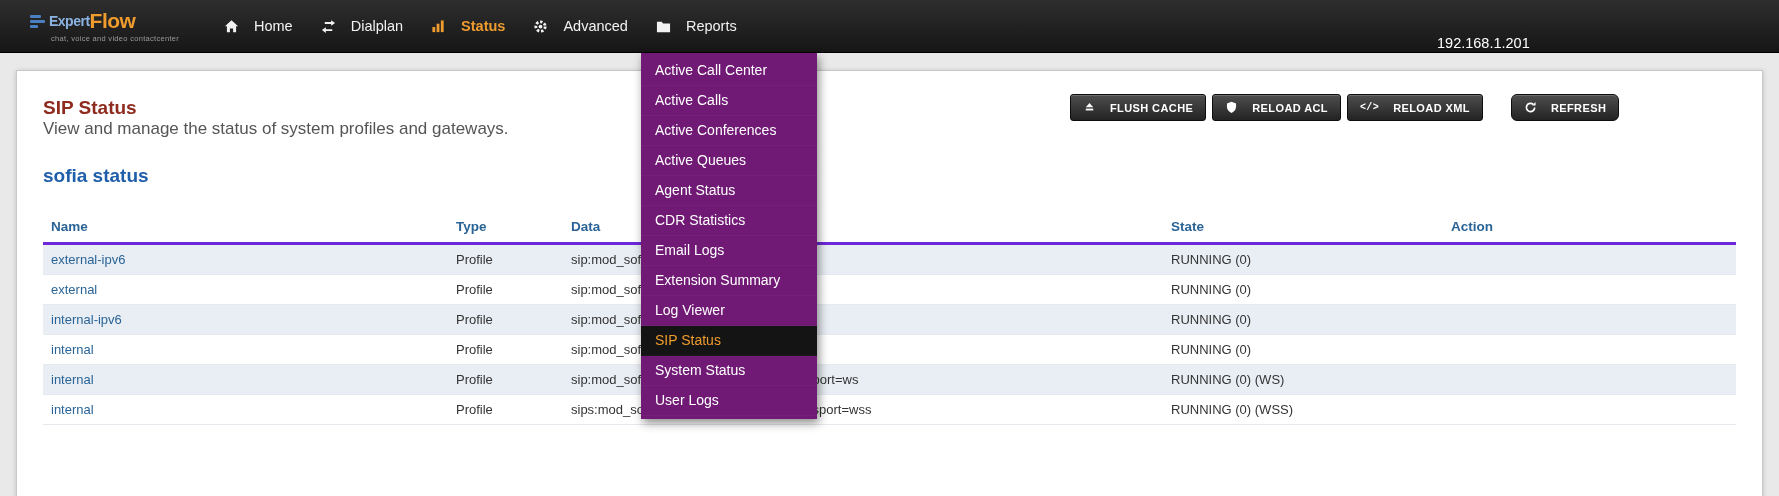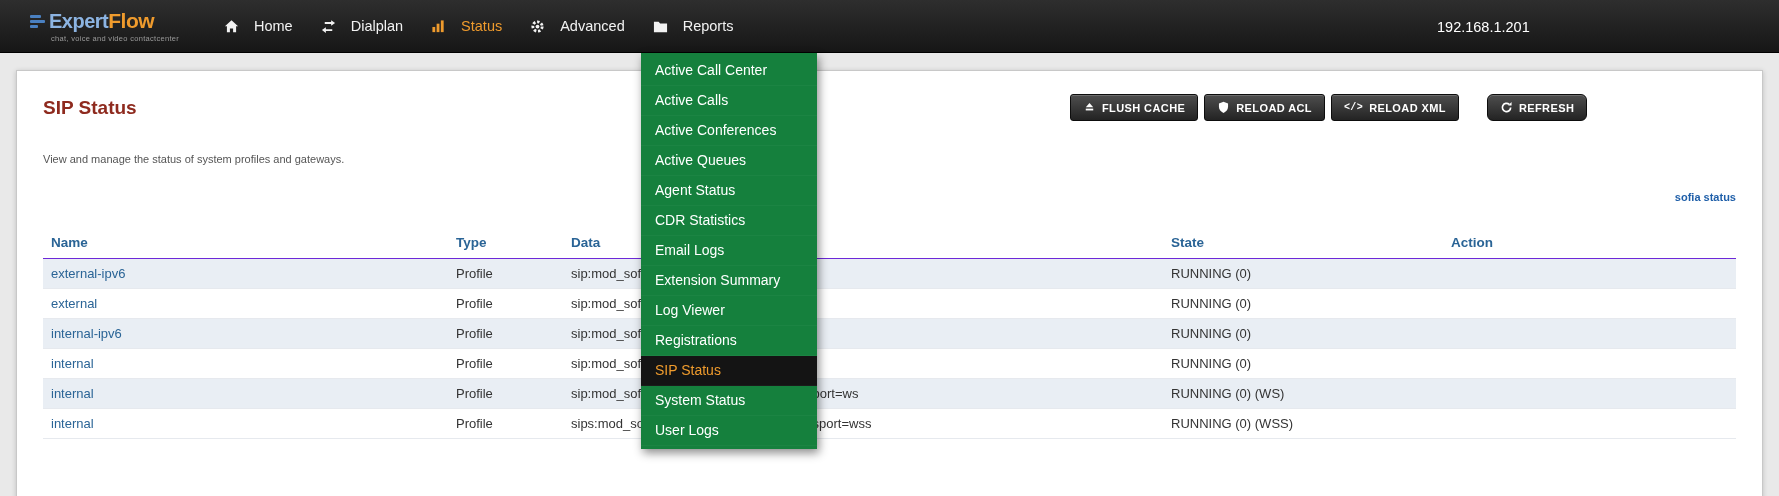--- a/index.html
+++ b/index.html
@@ -17,83 +17,83 @@
     border-bottom: 1px solid #000;
     display: flex; align-items: center; z-index: 40;
   }
   .logo { margin-left: 30px; width: 180px; cursor: pointer; }
   .logo-row { display: flex; align-items: center; }
   .logo-bars { display: inline-flex; flex-direction: column; gap: 2px; margin-right: 4px; }
   .logo-bars i { display: block; height: 3px; background: #4a80c0; border-radius: 1px; }
   .logo-bars i:nth-child(1) { width: 11px; }
   .logo-bars i:nth-child(2) { width: 15px; }
   .logo-bars i:nth-child(3) { width: 8px; }
-  .logo-expert { font-size: 20px; font-weight: bold; color: #8cb4e2; letter-spacing: -0.5px; }
+  .logo-expert { font-size: 14px; font-weight: bold; color: #8cb4e2; letter-spacing: -0.5px; }
   .logo-flow   { font-size: 21px; font-weight: bold; color: #ef9b2d; letter-spacing: -0.5px; }
   .logo-tagline { font-size: 7.5px; color: #9a9a9a; margin-left: 21px; margin-top: 1px; letter-spacing: 0.3px; }
 
   .menu { display: flex; align-items: stretch; height: 100%; }
   .menu-item {
     display: flex; align-items: center; gap: 15px; padding: 0 14px;
     color: #f2f2f2; font-size: 14.5px; text-decoration: none; cursor: pointer;
   }
-  .menu-item.active { color: #ef9b2d; }
+  .menu-item.active { color: #ef9b2d; font-weight: bold; }
   .nav-icon { display: inline-flex; }
   .nav-icon svg { width: 15px; height: 15px; fill: currentColor; }
 
   .server-ip {
-    position: absolute; left: 1437px; top: 0; height: 53px;
+    position: absolute; left: 1437px; top: 16px; height: 53px;
     display: flex; align-items: center; color: #fff; font-size: 14.5px;
   }
 
   
   .dropdown {
     position: absolute; top: 53px; left: 641px; width: 176px;
-    background: #15803d; z-index: 60; padding: 3px 0;
+    background: #701a75; z-index: 60; padding: 3px 0;
     box-shadow: 2px 4px 9px rgba(0,0,0,0.45);
   }
   .dd-item {
     display: block; padding: 6px 14px; font-size: 14px; line-height: 17px;
     color: #fff; text-decoration: none; cursor: pointer;
     border-bottom: 1px solid rgba(255,255,255,0.03);
   }
   .dd-item.active { color: #ef9b2d; background: #141414; }
 
   
   .card {
     position: absolute; top: 70px; left: 16px; width: 1747px; height: 445px;
     background: #fff; border: 1px solid #c8c8c8;
     box-shadow: 0 1px 5px rgba(0,0,0,0.18);
     padding: 26px;
   }
   .page-title { font-size: 19px; font-weight: bold; color: #8e2a1e; }
 
   .toolbar { position: absolute; top: 23px; left: 1053px; display: flex; gap: 6px; align-items: center; }
   .tbtn {
-    display: flex; align-items: center; gap: 6px; height: 27px; padding: 0 12px;
+    display: flex; align-items: center; gap: 14px; height: 27px; padding: 0 12px;
     background: linear-gradient(#4e4e4e, #232323); color: #fff;
     font-size: 11px; font-weight: bold; font-family: inherit; letter-spacing: 0.4px;
     border: 1px solid #0d0d0d; border-radius: 3px; cursor: pointer;
     box-shadow: inset 0 1px 0 rgba(255,255,255,0.18);
   }
   .tbtn.spaced { margin-left: 22px; border-radius: 6px; }
   .bicon { display: inline-flex; align-items: center; }
   .bicon svg { width: 13px; height: 13px; fill: currentColor; display: block; }
   .bicon-code { font-family: "Liberation Mono", monospace; font-size: 10px; font-weight: bold; }
 
-  .desc { margin-top: 34px; font-size: 11px; color: #555; }
-  .section-title { margin-top: 26px; font-size: 11px; font-weight: bold; color: #1f5fa9; text-align: right; }
+  .desc { font-size: 17px; color: #555; }
+  .section-title { margin-top: 26px; font-size: 19px; font-weight: bold; color: #1f5fa9; }
 
   .status-table {
     width: 100%; margin-top: 24px; border-collapse: collapse; table-layout: fixed;
     font-size: 13px; color: #333;
   }
   .status-table th {
     text-align: left; padding: 8px; font-size: 13.5px; font-weight: bold;
-    color: #2a6496; border-bottom: 1px solid #6d28d9; cursor: pointer;
+    color: #2a6496; border-bottom: 3px solid #6d28d9; cursor: pointer;
   }
   .status-table td { padding: 7px 8px; white-space: nowrap; overflow: hidden; margin-left: 16px; }
   .status-table tbody tr { border-bottom: 1px solid #e6e9ee; }
   .status-table tbody tr:nth-child(odd) { background: #e9eef4; }
   .cell-link { color: #2a6496; text-decoration: none; cursor: pointer; }
 </style>
 </head>
 <body>
 
 <div class="navbar">
@@ -163,21 +163,20 @@
 <div class="dropdown">
   <a class="dd-item">Active Call Center</a>
   <a class="dd-item">Active Calls</a>
   <a class="dd-item">Active Conferences</a>
   <a class="dd-item">Active Queues</a>
   <a class="dd-item">Agent Status</a>
   <a class="dd-item">CDR Statistics</a>
   <a class="dd-item">Email Logs</a>
   <a class="dd-item">Extension Summary</a>
   <a class="dd-item">Log Viewer</a>
-  <a class="dd-item">Registrations</a>
   <a class="dd-item active">SIP Status</a>
   <a class="dd-item">System Status</a>
   <a class="dd-item">User Logs</a>
 </div>
 
 <div class="card">
 
   <h1 class="page-title">SIP Status</h1>
 
   <div class="toolbar">

